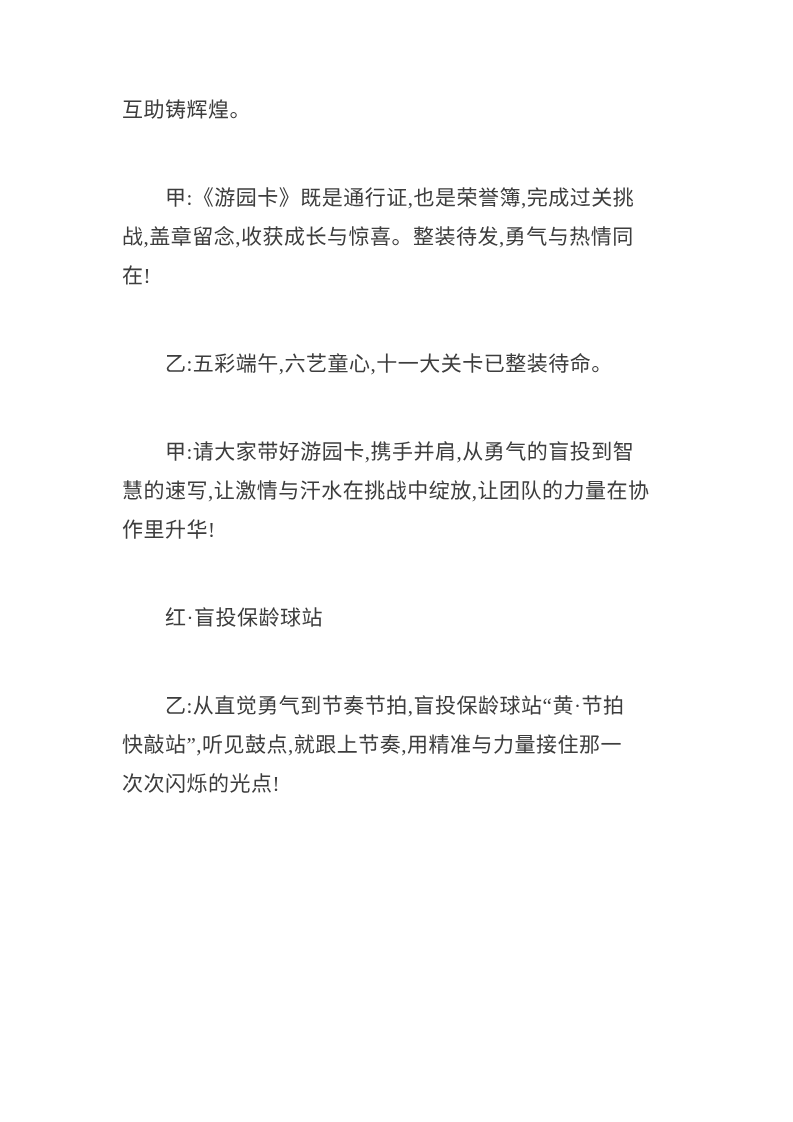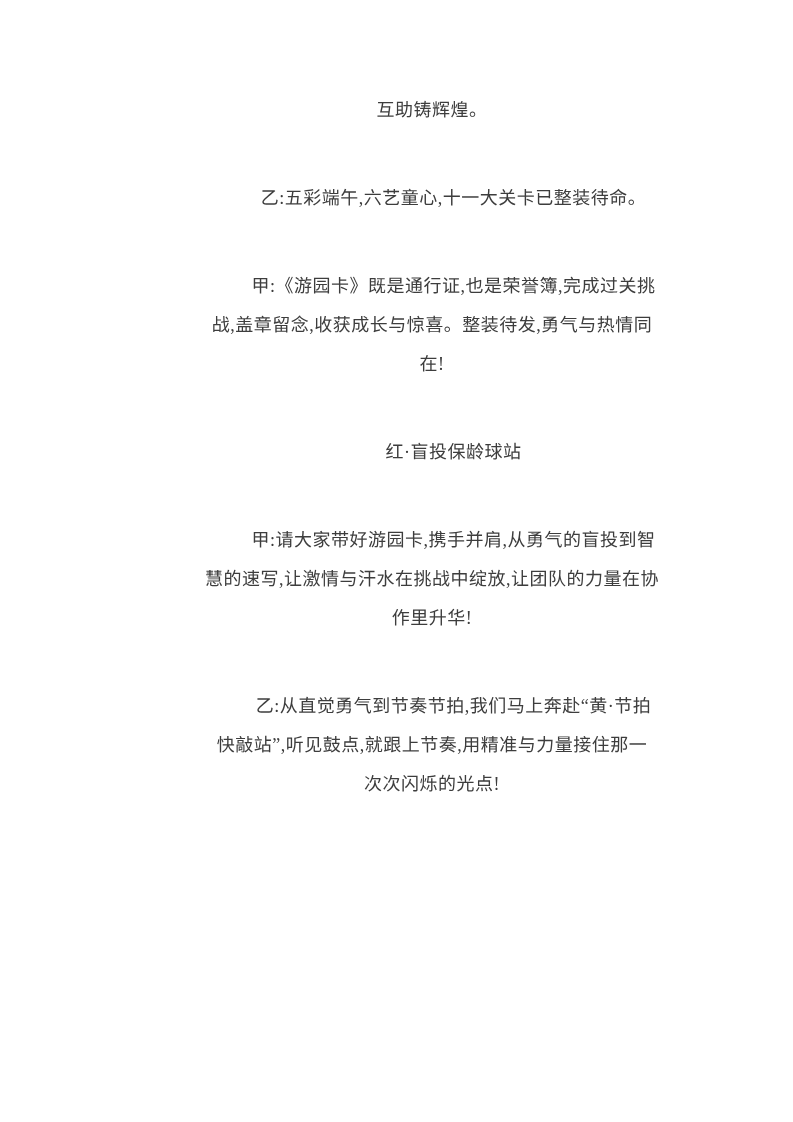--- a/index.html
+++ b/index.html
@@ -20,42 +20,42 @@
     background: #ffffff;
   }
   .content {
     position: absolute;
     left: 122px;
     top: 91px;
     width: 620px;
   }
   p.para {
     margin: 0 0 49px 0;
-    font-size: 18px;
+    font-size: 21px;
     line-height: 39px;
     letter-spacing: 0.5px;
     color: #3d3d3d;
     white-space: pre; 
-    text-align: center;
+    text-align: left;
   }
   p.para.indent {
     text-indent: 43px; 
   }
 </style>
 </head>
 <body>
 
 <div class="page">
   <div class="content">
     <p class="para">互助铸辉煌。</p>
-    <p class="para indent">乙:五彩端午,六艺童心,十一大关卡已整装待命。</p>
     <p class="para indent">甲:《游园卡》既是通行证,也是荣誉簿,完成过关挑
 战,盖章留念,收获成长与惊喜。整装待发,勇气与热情同
 在!</p>
-    <p class="para indent">红·盲投保龄球站</p>
+    <p class="para indent">乙:五彩端午,六艺童心,十一大关卡已整装待命。</p>
     <p class="para indent">甲:请大家带好游园卡,携手并肩,从勇气的盲投到智
 慧的速写,让激情与汗水在挑战中绽放,让团队的力量在协
 作里升华!</p>
-    <p class="para indent">乙:从直觉勇气到节奏节拍,我们马上奔赴“黄·节拍
+    <p class="para indent">红·盲投保龄球站</p>
+    <p class="para indent">乙:从直觉勇气到节奏节拍,盲投保龄球站“黄·节拍
 快敲站”,听见鼓点,就跟上节奏,用精准与力量接住那一
 次次闪烁的光点!</p>
   </div>
 </div>
 
 </body></html>

